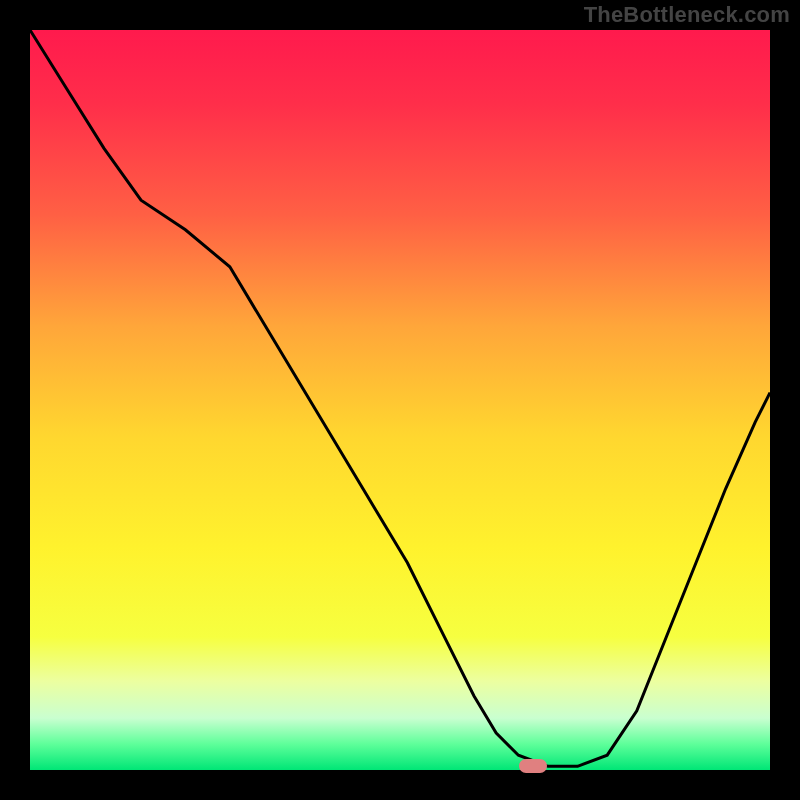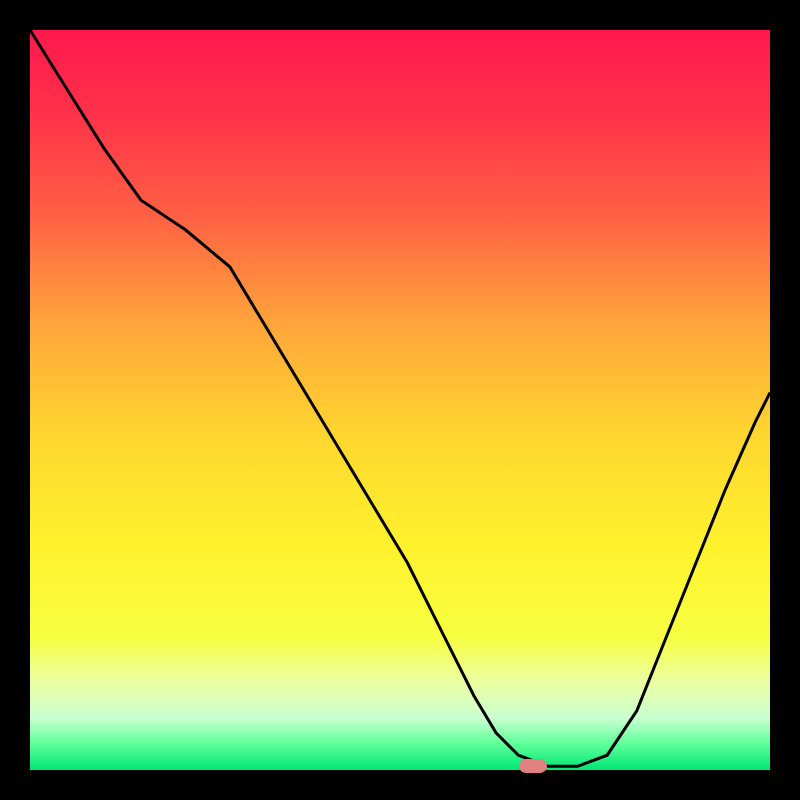--- a/index.html
+++ b/index.html
@@ -43,20 +43,21 @@
     height: 14px;
     background: #e08080;
     border-radius: 7px;
   }
 </style>
 </head>
 <body>
 
 <div class="frame">
 
+  <div class="watermark">TheBottleneck.com</div>
 
   <div class="plot-outer">
     <svg id="plot-svg" width="740" height="740" viewBox="0 0 740 740">
       <defs>
         <linearGradient id="bg-grad" x1="0" y1="0" x2="0" y2="1">
             <stop offset="0%" stop-color="#ff1a4d"></stop>
             <stop offset="10%" stop-color="#ff2e4a"></stop>
             <stop offset="25%" stop-color="#ff6044"></stop>
             <stop offset="40%" stop-color="#ffa63a"></stop>
             <stop offset="55.00000000000001%" stop-color="#ffd72f"></stop>

